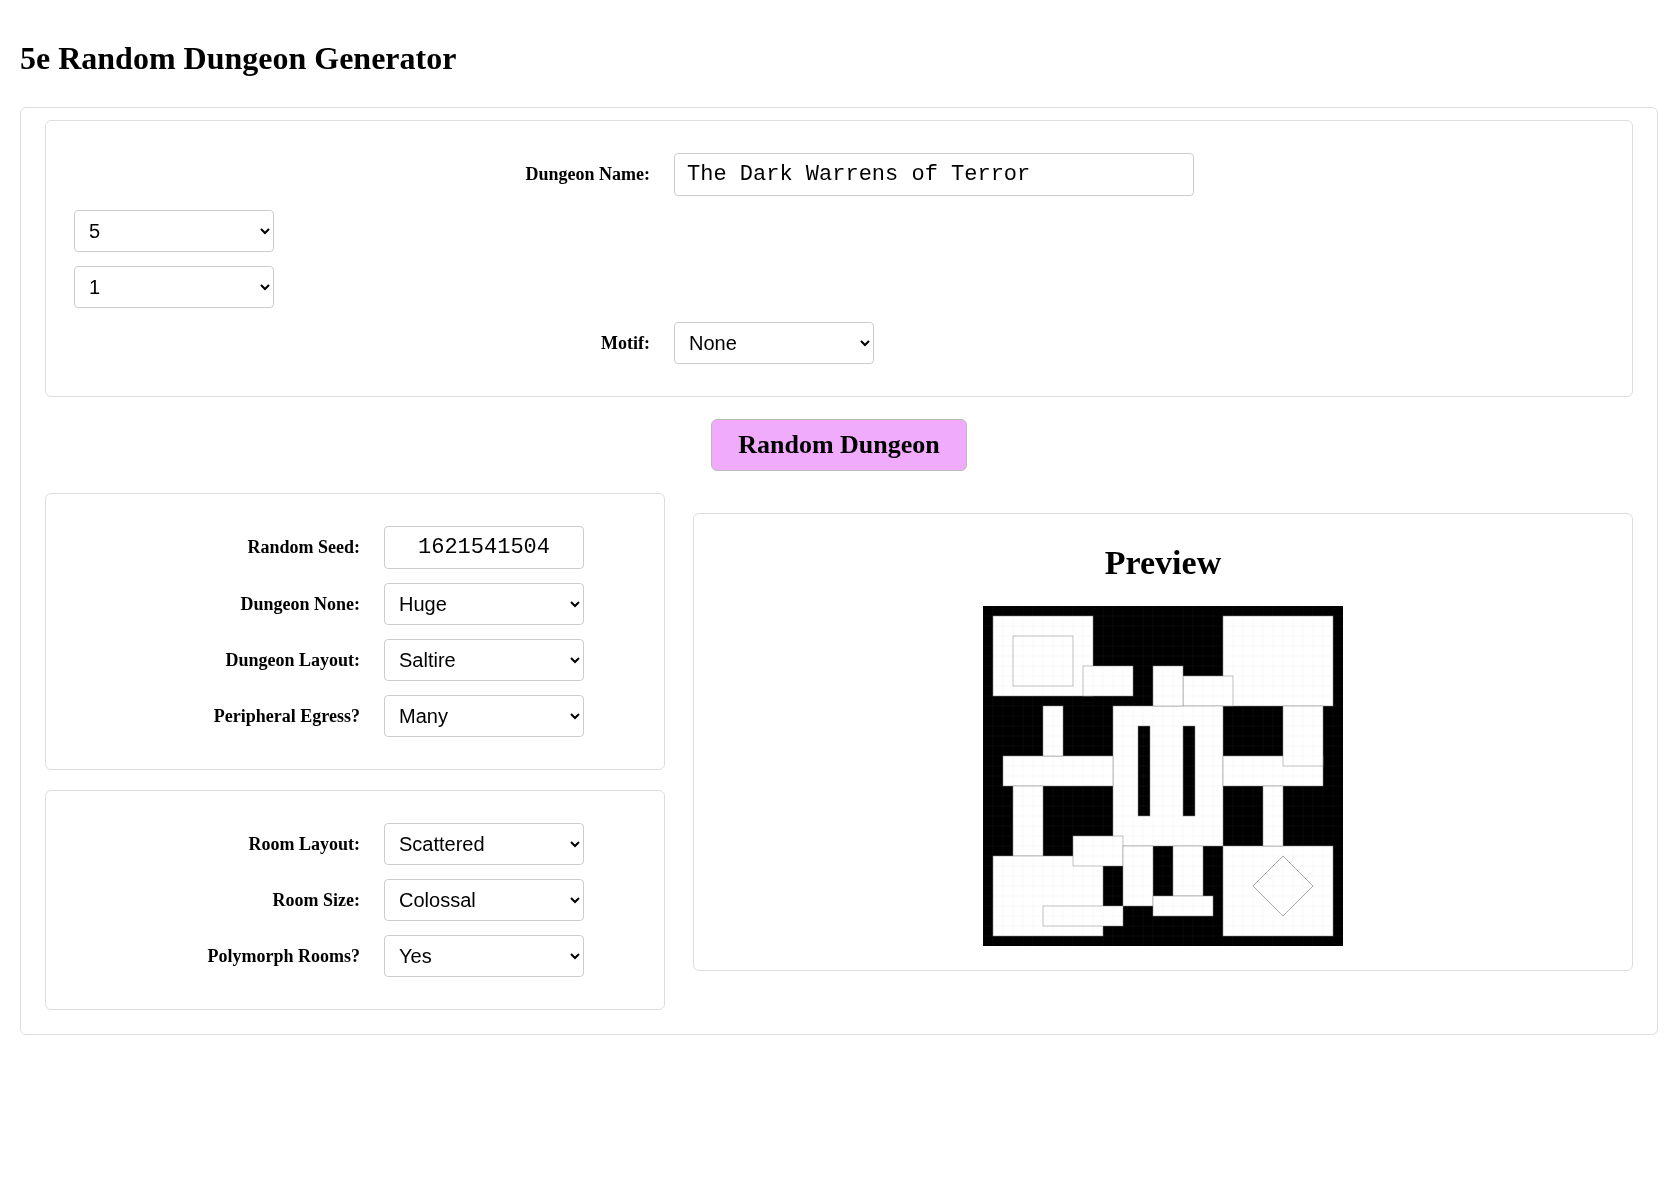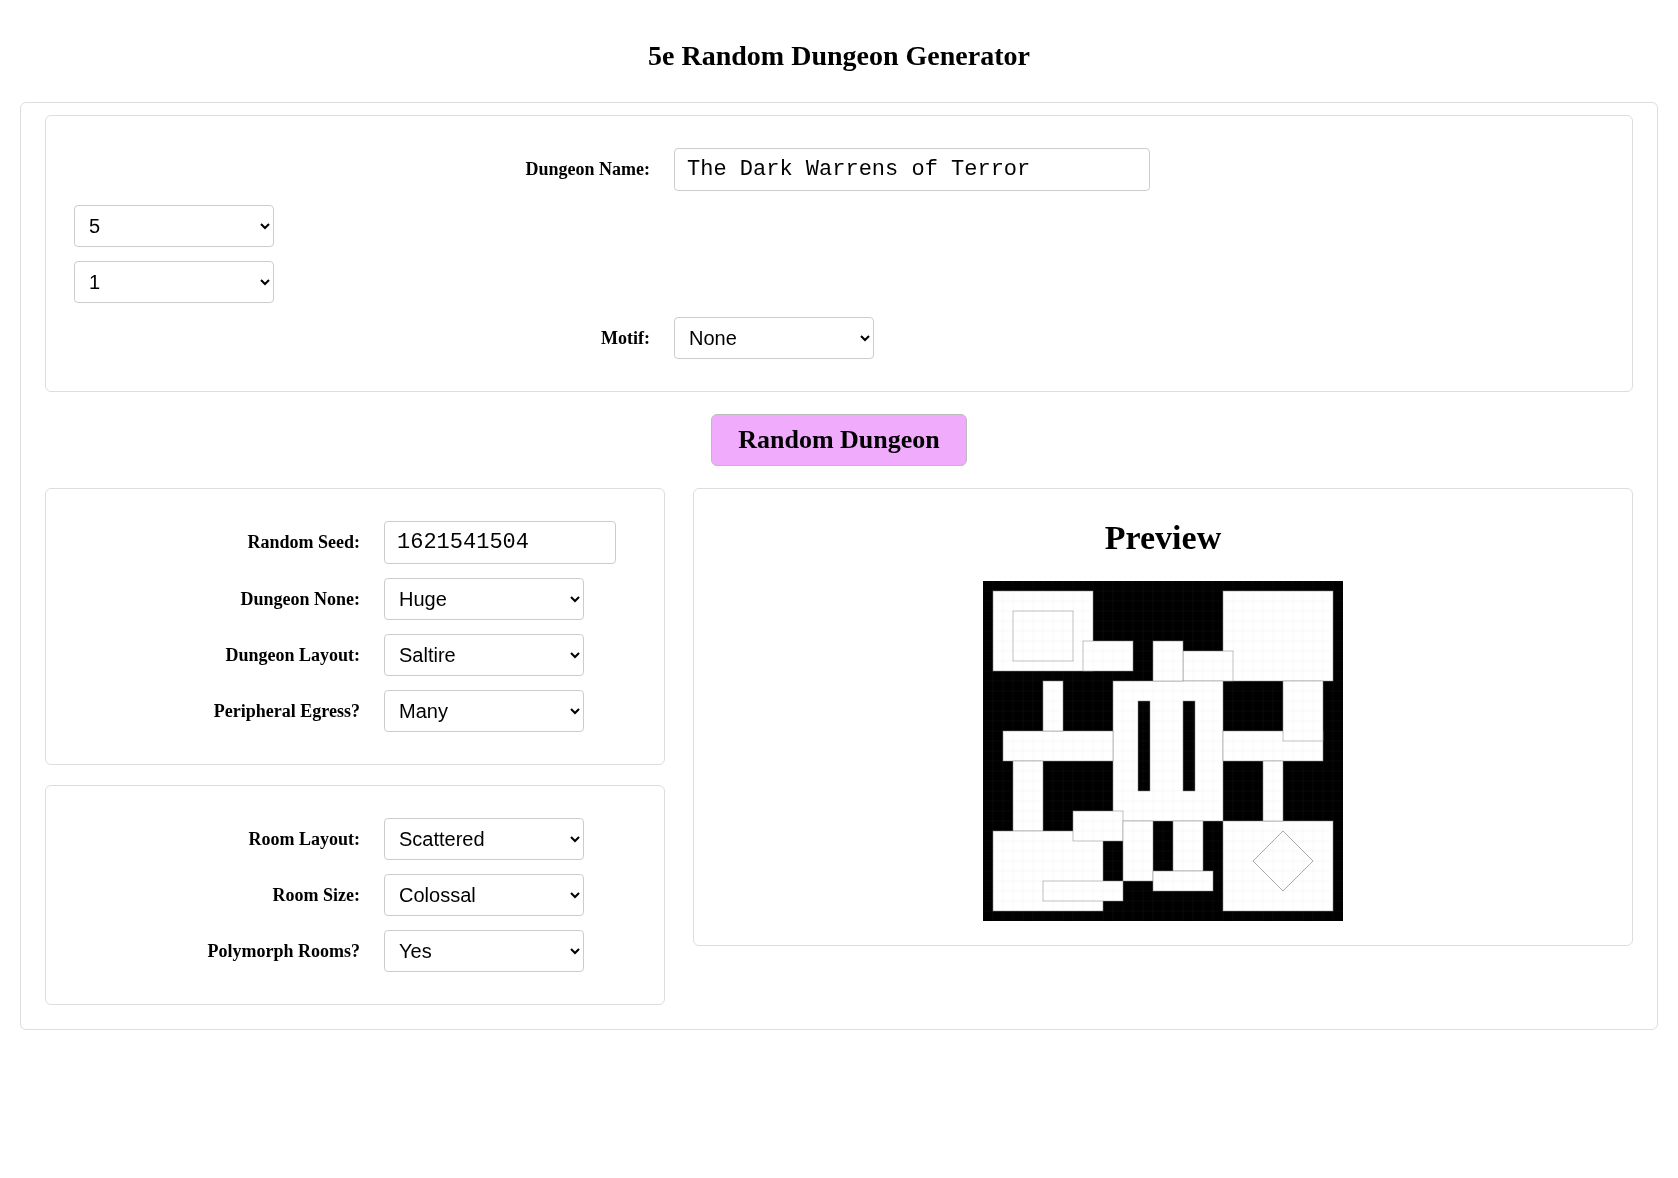--- a/index.html
+++ b/index.html
@@ -10,22 +10,22 @@
     background: #fff;
     color: #000;
   }
   .page {
     width: 1678px;
     padding: 20px;
   }
   h1.title {
     font-family: Georgia, "Times New Roman", serif;
     font-weight: bold;
-    font-size: 28px;
-    text-align: center;
+    font-size: 32px;
+    text-align: left;
     margin: 20px 0 30px 0;
   }
   .outer-panel {
     border: 1px solid #ddd;
     border-radius: 6px;
     padding: 12px 24px 24px 24px;
   }
   fieldset.group {
     border: 1px solid #ddd;
     border-radius: 6px;
@@ -47,22 +47,22 @@
   .top-group .row label.lbl { width: 600px; }
   .left-col .row label.lbl { width: 310px; }
   input[type=text].txt {
     font-family: "Courier New", monospace;
     font-size: 22px;
     padding: 8px 12px;
     border: 1px solid #ccc;
     border-radius: 4px;
     background: #fff;
   }
-  .txt.wide { width: 476px; }
-  .txt.med { width: 232px; }
+  .txt.wide { width: 520px; }
+  .txt.med { width: 200px; text-align: center; }
   select.sel {
     font-family: Arial, sans-serif;
     font-size: 20px;
     padding: 8px 10px;
     border: 1px solid #ccc;
     border-radius: 4px;
     background: #fff;
     width: 200px;
   }
   .btn-row {
@@ -77,21 +77,21 @@
     background: #f0abfc;
     border: 1px solid #bbb;
     border-radius: 6px;
     cursor: pointer;
   }
   .columns {
     display: flex;
     gap: 28px;
   }
   .left-col { width: 620px; display: flex; flex-direction: column; gap: 20px; }
-  .right-col { flex: 1; }
+  .right-col { flex: 1; margin-top: 20px; }
   .preview-panel {
     border: 1px solid #ddd;
     border-radius: 6px;
     padding: 20px 24px 24px 24px;
   }
   h2.preview-title {
     font-family: Georgia, "Times New Roman", serif;
     font-weight: bold;
     font-size: 34px;
     text-align: center;

